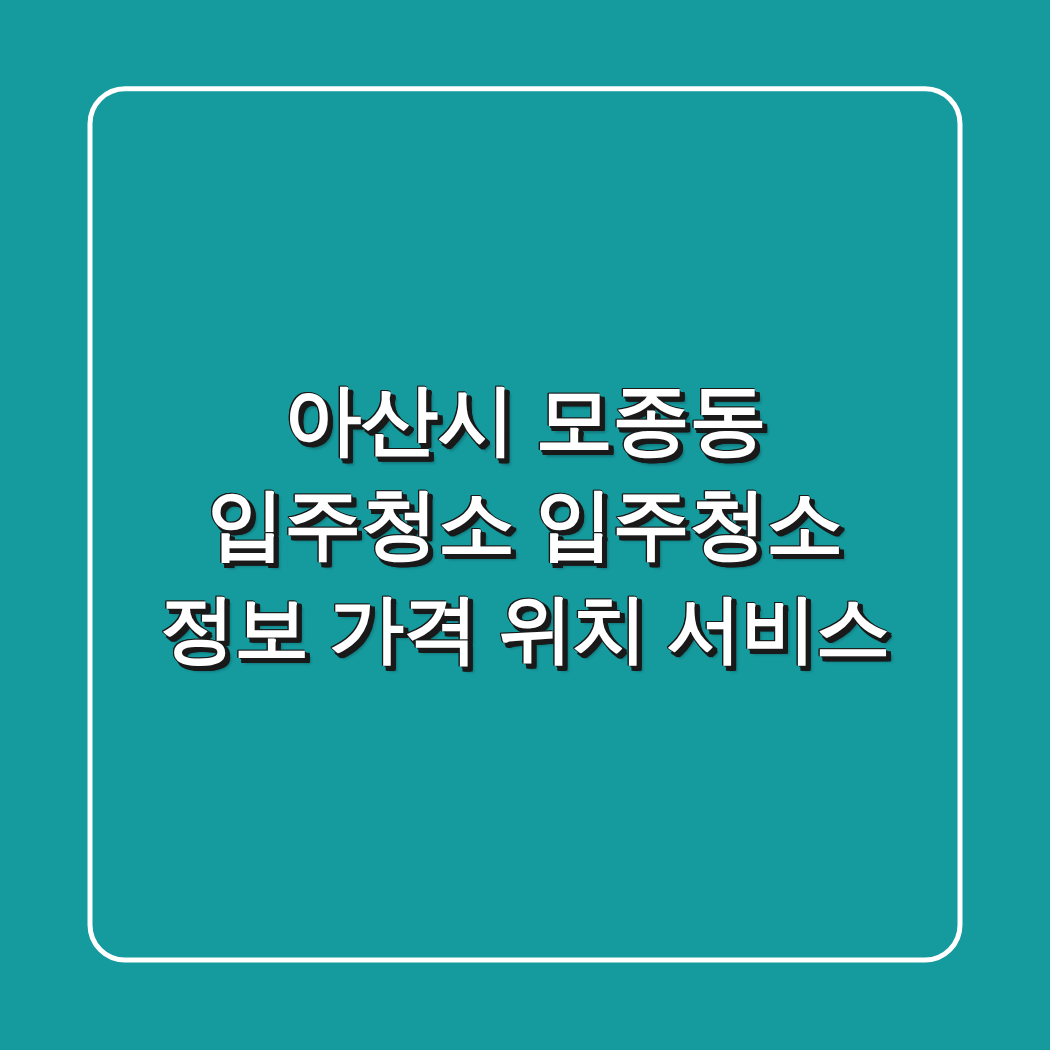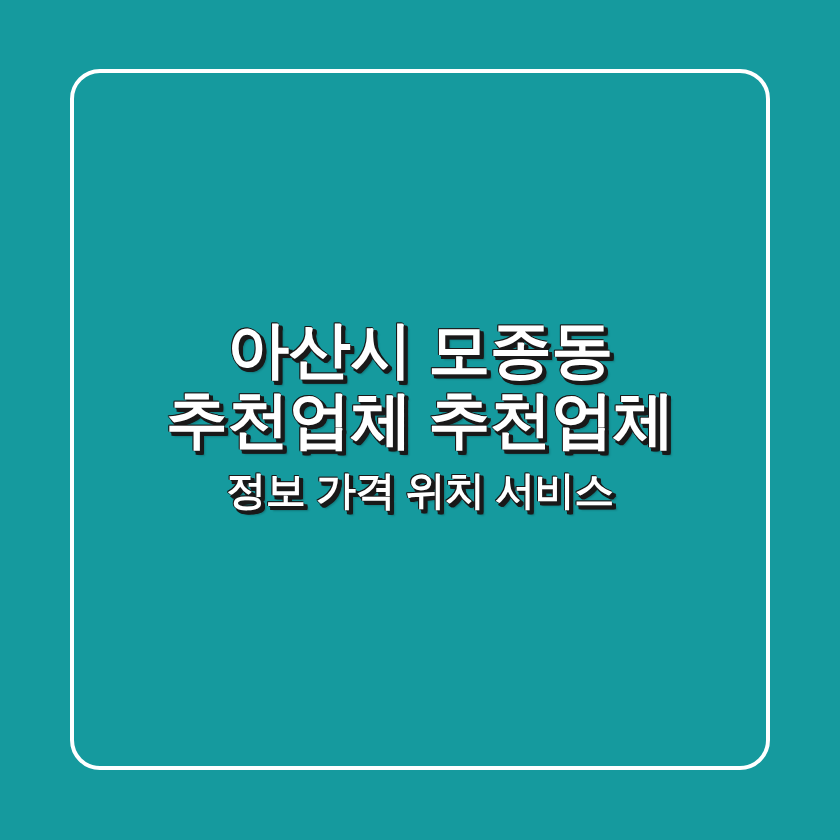--- a/index.html
+++ b/index.html
@@ -43,20 +43,21 @@
     left: 70px;
     top: 69px;
     width: 700px;
     height: 701px;
     display: flex;
     flex-direction: column;
     align-items: center;
     justify-content: center;
     box-sizing: border-box;
     padding: 0 10px;
+    gap: 13px;
   }
 
   .headline-line {
     display: block;
     width: 100%;
     text-align: center;
     color: #ffffff;
     font-size: 62px;
     line-height: 70px;
     font-weight: 700;
@@ -74,33 +75,33 @@
        3px 3px 0 #191919,
       -1px  0px 0 #191919,
        0px -1px 0 #191919,
       -1px -1px 0 #191919,
        5px 5px 2px rgba(0,0,0,0.22);
     -webkit-font-smoothing: antialiased;
   }
 
   
   .headline-line.line-wide {
-    font-size: 40px;
+    font-size: 60px;
   }
 </style>
 </head>
 <body>
 
 <div id="thumbnail-canvas" style="background: rgb(21, 154, 158); width: 840px; height: 840px;">
 
   <div id="decorative-frame" style="border: 4px solid rgb(255, 255, 255); border-radius: 30px;"></div>
 
   <div id="headline-block">
 
     <span class="headline-line" style="color: rgb(255, 255, 255);">아산시 모종동</span>
 
-    <span class="headline-line" style="color: rgb(255, 255, 255);">추천업체 추천업체</span>
+    <span class="headline-line" style="color: rgb(255, 255, 255);">입주청소 입주청소</span>
 
     <span class="headline-line line-wide" style="color: rgb(255, 255, 255);">정보 가격 위치 서비스</span>
 
 
   </div>
 </div>
 
 </body></html>

